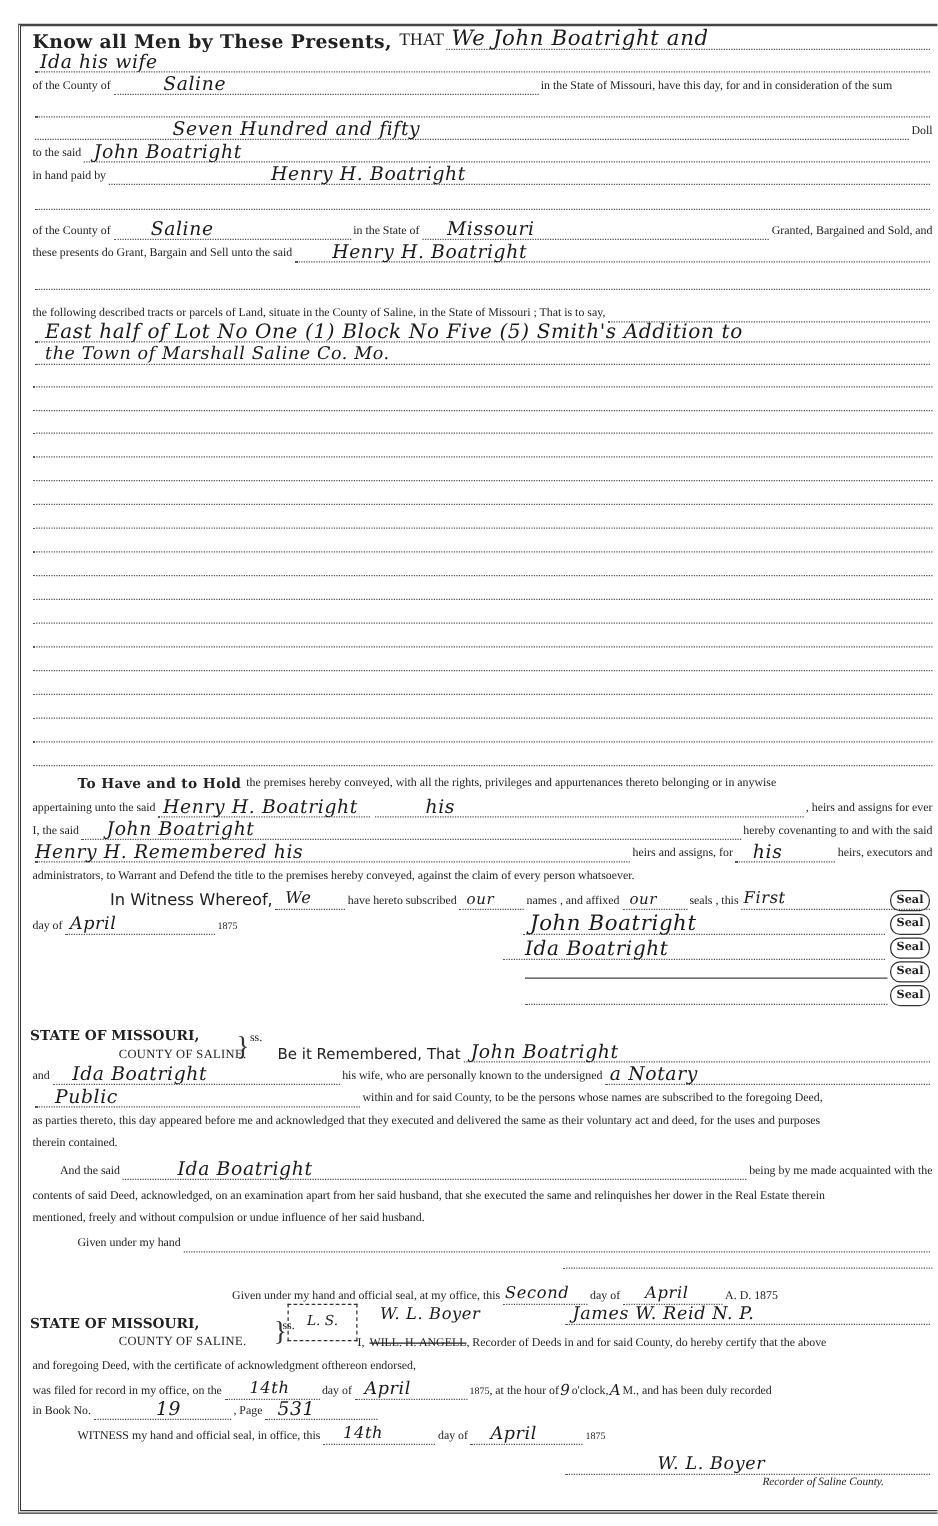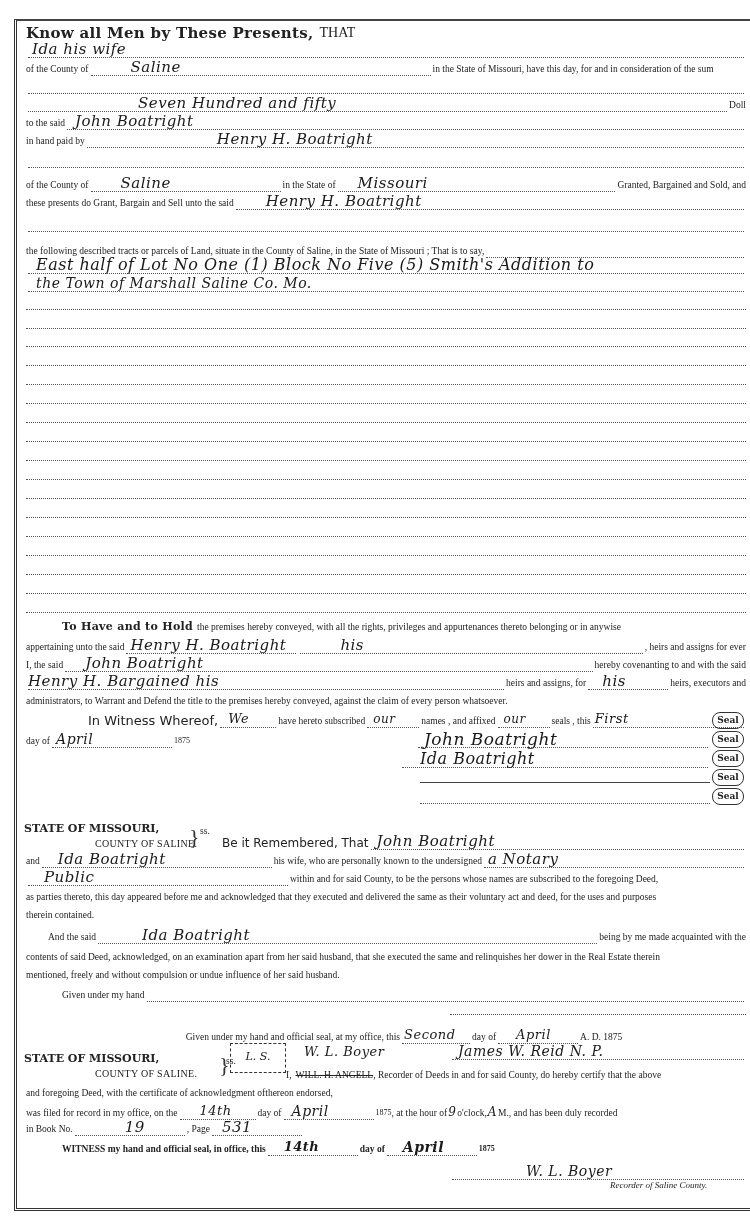--- a/index.html
+++ b/index.html
@@ -28,20 +28,23 @@
   .right-text { position: absolute; font-size: 9.5px; }
 </style>
 </head>
 <body>
 
 <div class="frame"></div>
 
 <div class="row" style="top:26px;">
   <span class="blackletter">Know all Men by These Presents,</span>
   <span style="font-size:14px;margin-left:6px;">THAT</span>
+  <span class="fill">
+      <span class="hw" style="left:4px;font-size:17px;">We John Boatright and</span>
+    </span>
 </div>
 <div class="row" style="top:44px;">
   <span class="fill">
       <span class="hw" style="left:4px;">Ida his wife</span>
     </span>
 </div>
 <div class="row" style="top:62px;">
   <span>of the County of</span>
   <span class="fill fixed" style="width:340px;">
       <span class="hw" style="left:40px;">Saline</span>
@@ -142,21 +145,21 @@
 </div>
 <div class="row" style="top:658px;">
   <span>I, the said</span>
   <span class="fill">
       <span class="hw" style="left:20px;">John Boatright</span>
     </span>
   <span>hereby covenanting to and with the said</span>
 </div>
 <div class="row" style="top:676px;">
   <span class="fill">
-      <span class="hw" style="left:0px;">Henry H. Bargained his</span>
+      <span class="hw" style="left:0px;">Henry H. Remembered his</span>
     </span>
   <span>heirs and assigns, for</span>
   <span class="fill fixed" style="width:80px;">
       <span class="hw" style="left:14px;">his</span>
     </span>
   <span>heirs, executors and</span>
 </div>
 <div class="row" style="top:694px;">
   <span>administrators, to Warrant and Defend the title to the premises hereby conveyed, against the claim of every person whatsoever.</span>
 </div>
@@ -305,21 +308,21 @@
 <div class="row" style="top:1122px;">
   <span>in Book No.</span>
   <span class="fill fixed" style="width:110px;">
       <span class="hw" style="left:50px;">19</span>
     </span>
   <span>, Page</span>
   <span class="fill fixed" style="width:90px;">
       <span class="hw" style="left:10px;">531</span>
     </span>
 </div>
-<div class="row" style="top:1142px;font-weight:bold;">
+<div class="row" style="top:1142px;">
   <span style="margin-left:36px;">WITNESS my hand and official seal, in office, this</span>
   <span class="fill fixed" style="width:90px;">
       <span class="hw" style="left:16px;font-size:13px;">14th</span>
     </span>
   <span>day of</span>
   <span class="fill fixed" style="width:90px;">
       <span class="hw" style="left:16px;font-size:14px;">April</span>
     </span>
   <span class="sm">1875</span>
 </div>

